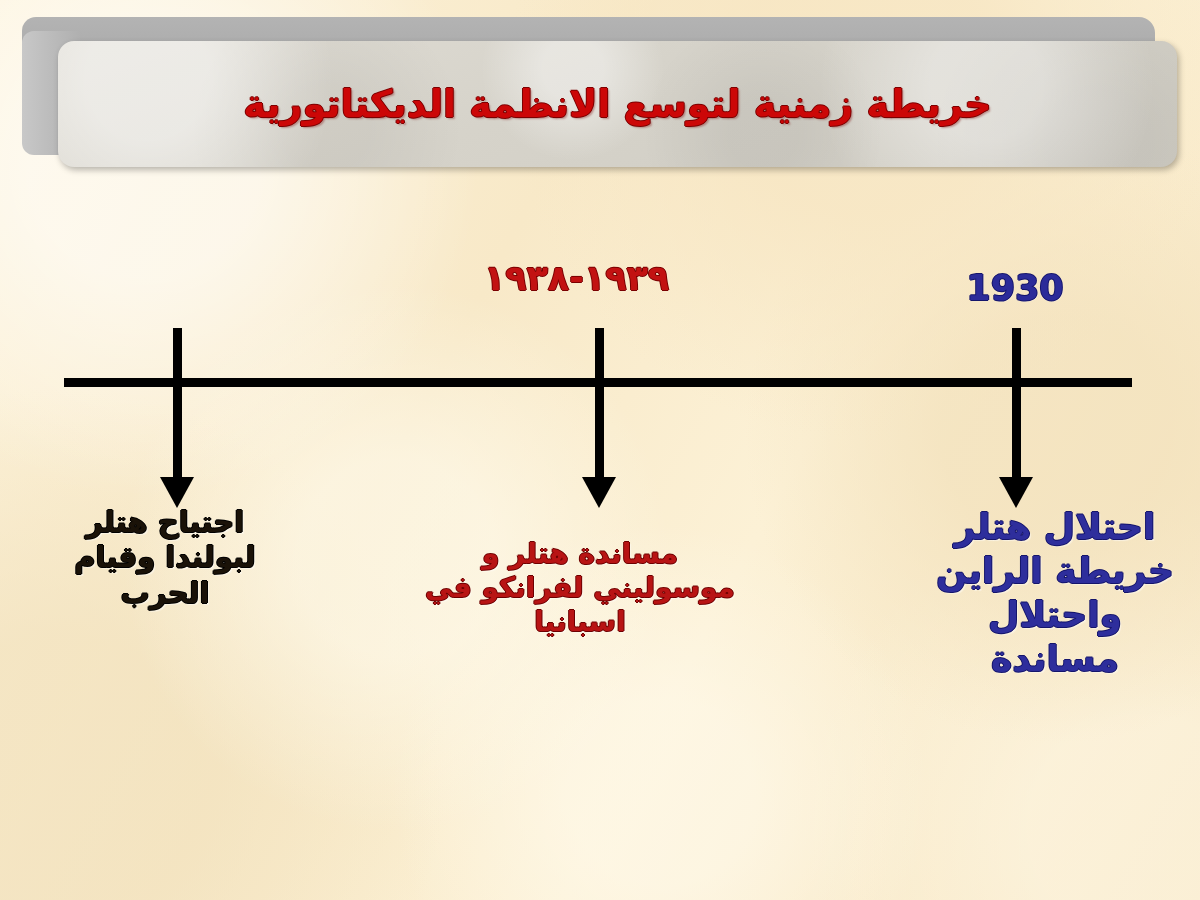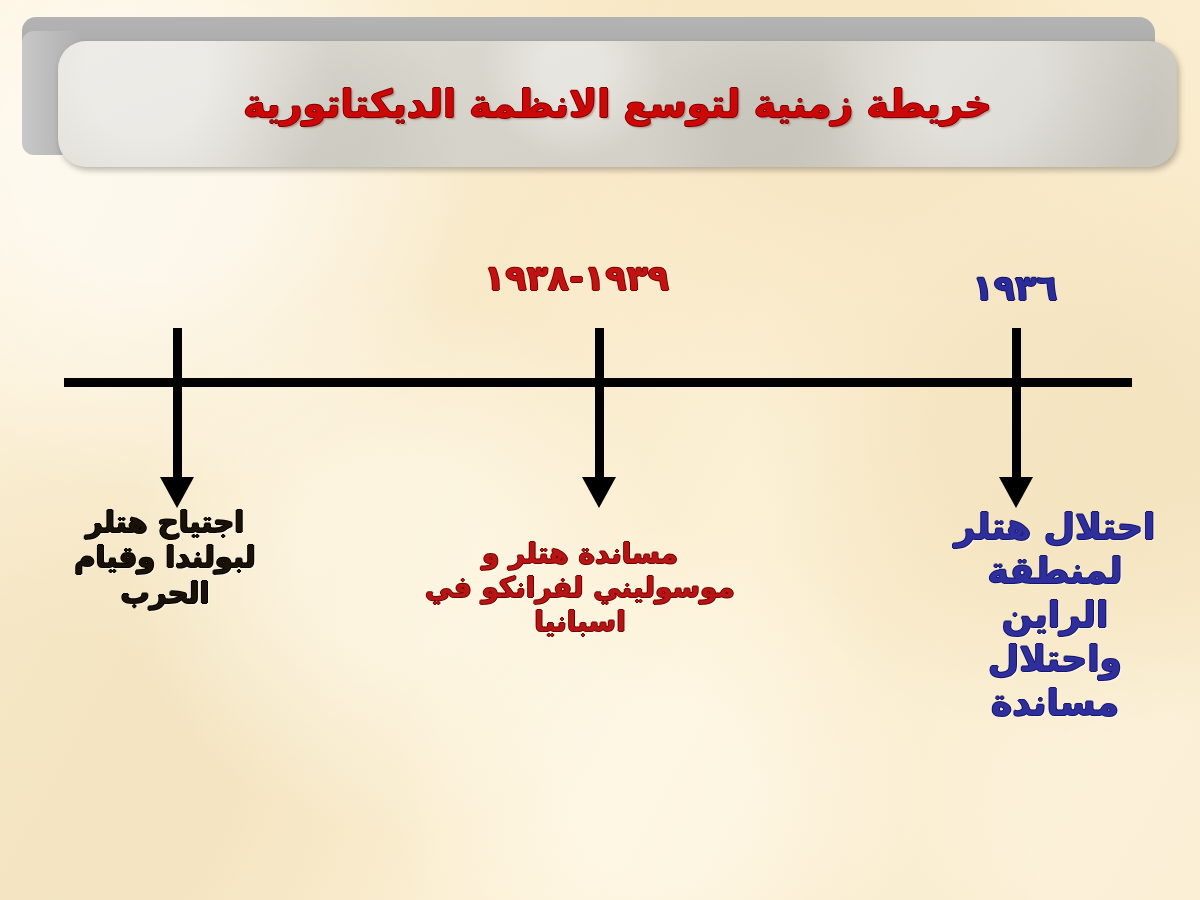--- a/index.html
+++ b/index.html
@@ -60,21 +60,21 @@
     border-radius: 12px 0 0 12px;
     background: linear-gradient(90deg, #c8c8c8 0%, #b9b9b9 60%, #b0b0b0 100%);
   }
   
   #plaque-face {
     position: absolute;
     left: 36px;
     top: 24px;
     width: 1119px;
     height: 126px;
-    border-radius: 28px;
+    border-radius: 16px;
     background-color: #d8d5cd;
     background-image:
       radial-gradient(circle at 8% 30%,  rgba(255,255,255,0.45) 0 6%, rgba(0,0,0,0) 18%),
       radial-gradient(circle at 24% 70%, rgba(0,0,0,0.045) 0 5%, rgba(0,0,0,0) 16%),
       radial-gradient(circle at 46% 22%, rgba(255,255,255,0.4) 0 5%, rgba(0,0,0,0) 15%),
       radial-gradient(circle at 63% 74%, rgba(0,0,0,0.05) 0 5%, rgba(0,0,0,0) 17%),
       radial-gradient(circle at 83% 34%, rgba(255,255,255,0.38) 0 6%, rgba(0,0,0,0) 18%),
       radial-gradient(circle at 93% 80%, rgba(0,0,0,0.045) 0 5%, rgba(0,0,0,0) 16%),
       linear-gradient(160deg, #e0ddd5 0%, #d6d3ca 45%, #cfccc3 100%);
     box-shadow: 2px 3px 6px rgba(0,0,0,0.28);
@@ -209,34 +209,34 @@
     <span class="head"></span>
   </div>
 
   <div class="tick" style="left:1012px; top:328px; height:150px;">
     <span class="head"></span>
   </div>
 
 
   <div class="year red" style="left:439px; top:258px; width:275px;">١٩٣٩-١٩٣٨</div>
 
-  <div class="year blue" style="left:925px; top:268px; width:180px;">١٩٣٦</div>
+  <div class="year blue" style="left:925px; top:268px; width:180px;">1930</div>
 
   <div class="caption black" style="left:20px; top:505px; width:290px;">
     <span class="ln">اجتياح هتلر</span>
     <span class="ln">لبولندا وقيام</span>
     <span class="ln">الحرب</span>
   </div>
 
   <div class="caption red" style="left:365px; top:537px; width:430px;">
     <span class="ln">مساندة هتلر و</span>
     <span class="ln">موسوليني لفرانكو في</span>
     <span class="ln">اسبانيا</span>
   </div>
 
   <div class="caption blue" style="left:935px; top:505px; width:240px;">
     <span class="ln">احتلال هتلر</span>
-    <span class="ln">لمنطقة الراين</span>
+    <span class="ln">خريطة الراين</span>
     <span class="ln">واحتلال</span>
     <span class="ln">مساندة</span>
   </div>
 
 </div>
 
 </body></html>

